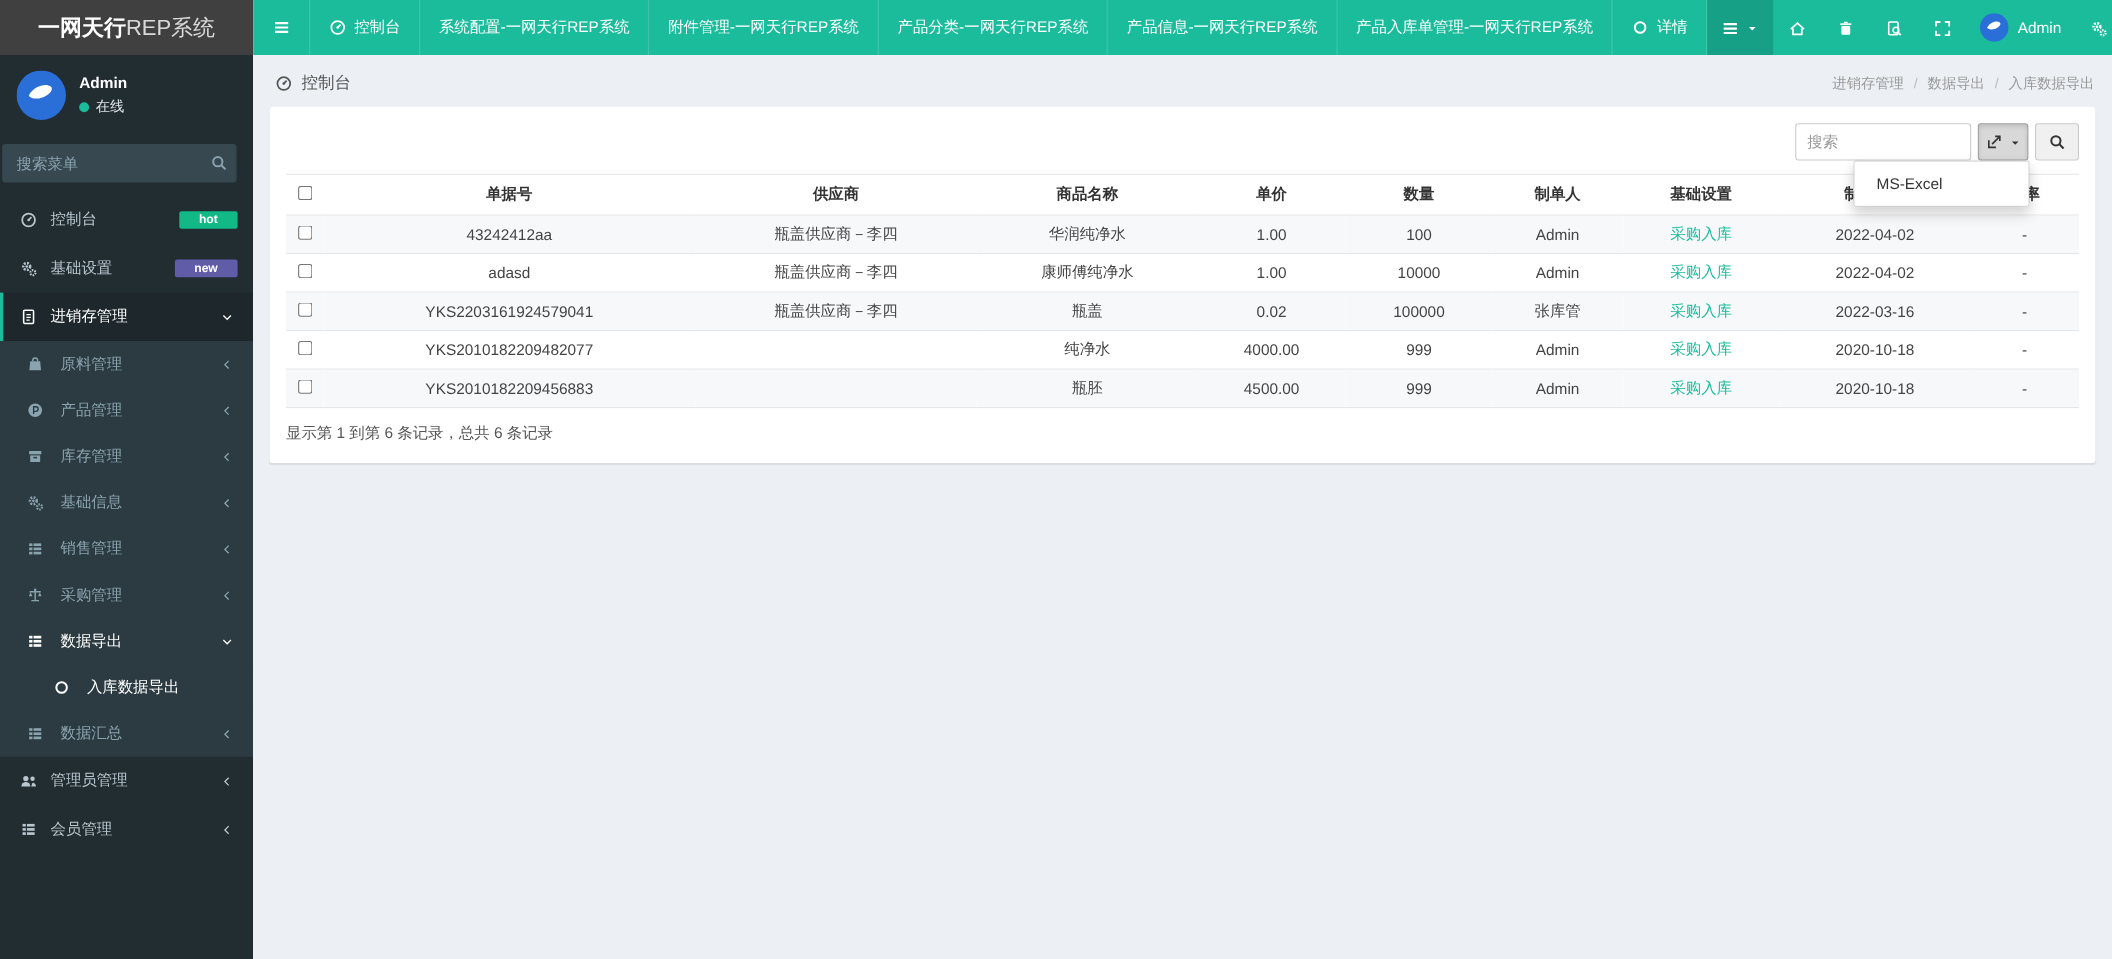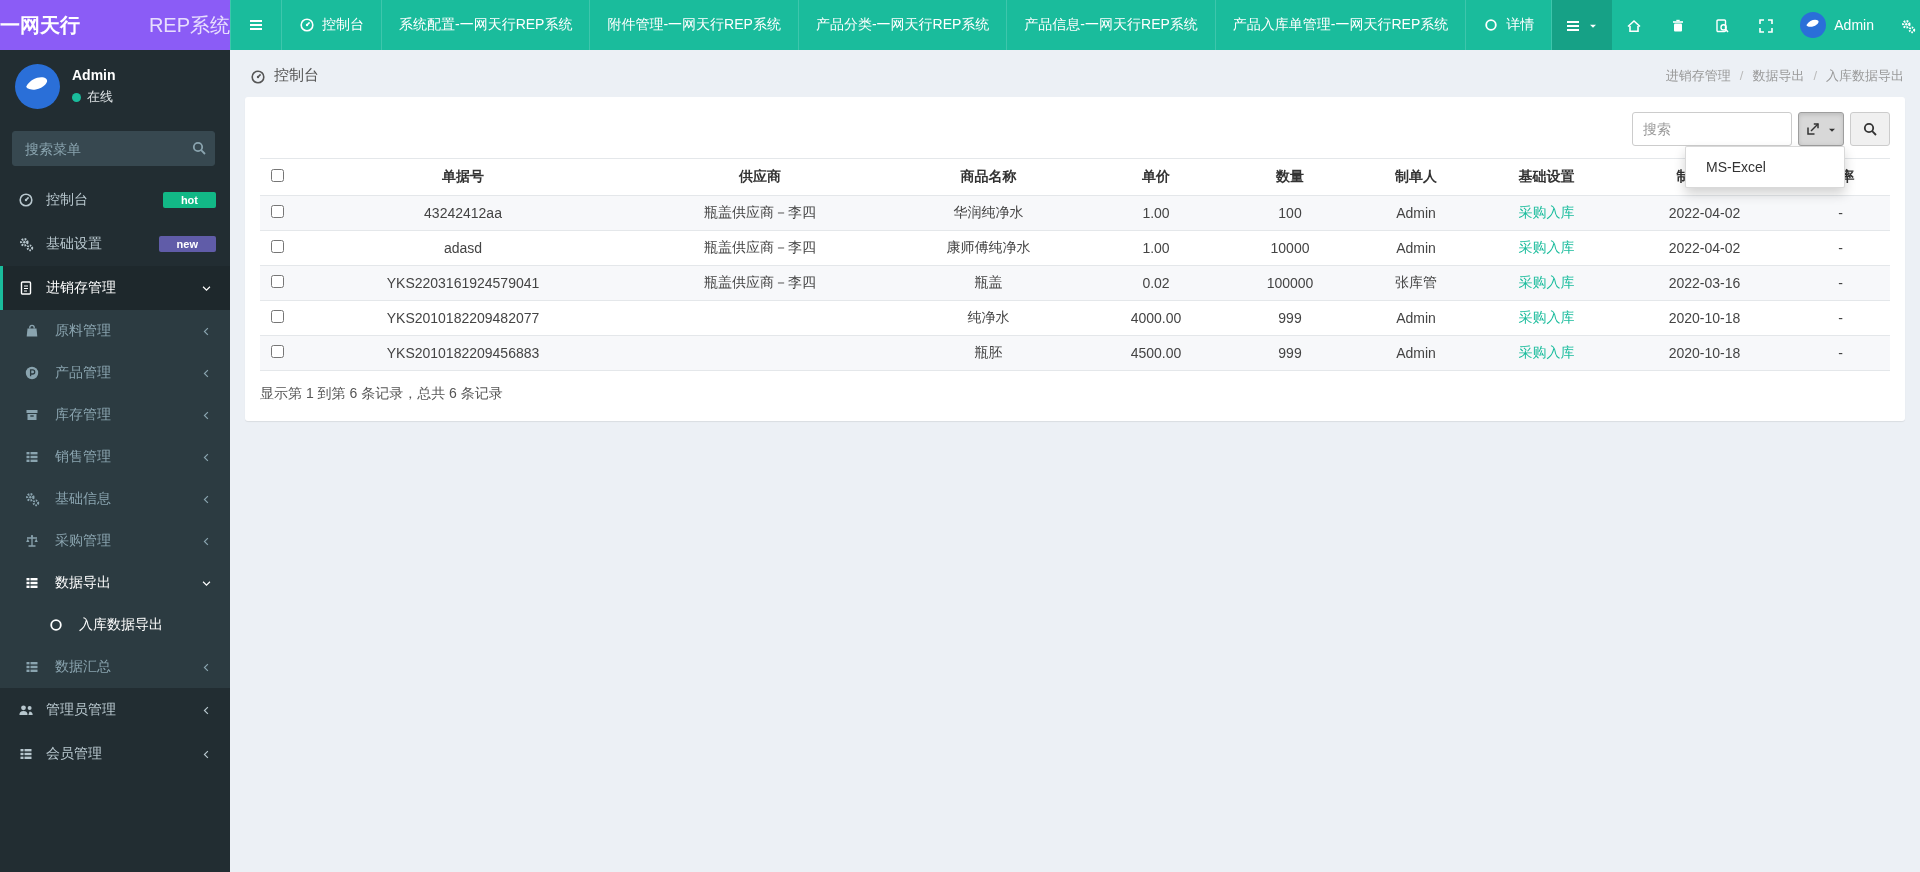--- a/index.html
+++ b/index.html
@@ -1,41 +1,41 @@
 <!DOCTYPE html>
 <html><head>
 <meta charset="utf-8">
 <style>
   * { box-sizing: border-box; margin: 0; padding: 0; }
   html,body { width:1920px; height:872px; overflow:hidden; }
   body { font-family:"Liberation Sans","DejaVu Sans",sans-serif; background:#ecf0f5; font-size:14px; color:#333; }
 
   
   .navbar { height:50px; background:#1abc9c; display:flex; align-items:stretch; position:relative; z-index:50; }
-  .brand { width:230px; min-width:230px; display:flex; align-items:center; justify-content:space-between; color:#fff; font-size:20px; background:#8b5cf6; }
+  .brand { width:230px; min-width:230px; display:flex; align-items:center; justify-content:center; color:#fff; font-size:20px; background:#404040; }
   .brand b { font-weight:700; }
   .brand span.light { font-weight:300; opacity:.8; }
   .nav-tabs { display:flex; align-items:stretch; }
   .nav-tab { display:flex; align-items:center; gap:7px; padding:0 17px; color:#fff; font-size:14px; border-right:1px solid rgba(255,255,255,.16); cursor:pointer; white-space:nowrap; }
   .nav-tab:first-child { border-left:1px solid rgba(255,255,255,.16); }
   .nav-tab .icon svg { display:block; }
   .nav-right { margin-left:auto; display:flex; align-items:stretch; }
   .nav-btn { display:flex; align-items:center; gap:6px; padding:0 14px; color:#fff; cursor:pointer; }
   .nav-btn.dark { background:rgba(0,0,0,.14); padding:0 13px; }
   .nav-user { display:flex; align-items:center; gap:8px; padding:0 12px; color:#fff; cursor:pointer; }
   .nav-user .avatar { width:26px; height:26px; border-radius:50%; }
 
   
   .sidebar { position:absolute; left:0; top:50px; bottom:0; width:230px; background:#222d32; }
   .user-panel { display:flex; align-items:center; gap:12px; padding:14px 15px; }
   .user-panel .avatar { width:45px; height:45px; border-radius:50%; }
   .user-panel .uname { color:#fff; font-weight:bold; font-size:14px; margin-bottom:5px; }
   .user-panel .ustatus { color:#dfe4e6; font-size:13px; display:flex; align-items:center; gap:6px; }
   .user-panel .dot { width:9px; height:9px; border-radius:50%; background:#1abc9c; display:inline-block; }
-  .side-search { margin:8px 15px 12px 12px; position:relative; }
+  .side-search { margin:8px 15px 12px 2px; position:relative; }
   .side-search input { width:100%; height:35px; background:#374850; border:1px solid #374850; border-radius:3px; color:#ccc; padding:0 34px 0 12px; font-size:14px; outline:none; }
   .side-search input::placeholder { color:#8aa4af; }
   .side-search .sbtn { position:absolute; right:8px; top:8px; color:#8aa4af; cursor:pointer; }
 
   .menu { list-style:none; }
   .menu-item { display:flex; align-items:center; gap:10px; height:44px; padding:0 14px 0 16px; color:#b8c7ce; font-size:14px; cursor:pointer; position:relative; }
   .menu-item .icon { width:20px; display:flex; justify-content:center; }
   .menu-item .arrow { margin-left:auto; display:flex; }
   .menu-item .badge { margin-left:auto; font-size:11px; font-weight:bold; color:#fff; padding:2px 18px; border-radius:2px; line-height:1.1; }
   .menu-item.active-parent { background:#1e282c; color:#fff; border-left:3px solid #1abc9c; padding-left:13px; }
@@ -283,46 +283,46 @@
                 <svg width="11" height="11" viewBox="0 0 16 16" fill="none" xmlns="http://www.w3.org/2000/svg">
                   <path d="M10 3L5 8l5 5" stroke="currentColor" stroke-width="1.7"></path>
                 </svg>
               </span>
             </div>
           </li>
           <li>
             <div class="menu-item">
               <span class="icon">
                 <svg width="16" height="16" viewBox="0 0 16 16" fill="none" xmlns="http://www.w3.org/2000/svg">
+                  <circle cx="6.3" cy="6.3" r="3.1" stroke="currentColor" stroke-width="2.3" stroke-dasharray="1.7 1.2"></circle>
+                  <circle cx="6.3" cy="6.3" r="1.2" fill="currentColor"></circle>
+                  <circle cx="11.9" cy="11.9" r="2.3" stroke="currentColor" stroke-width="2" stroke-dasharray="1.4 1"></circle>
+                </svg>
+              </span>
+              <span>基础信息</span>
+              <span class="icon arrow">
+                <svg width="11" height="11" viewBox="0 0 16 16" fill="none" xmlns="http://www.w3.org/2000/svg">
+                  <path d="M10 3L5 8l5 5" stroke="currentColor" stroke-width="1.7"></path>
+                </svg>
+              </span>
+            </div>
+          </li>
+          <li>
+            <div class="menu-item">
+              <span class="icon">
+                <svg width="16" height="16" viewBox="0 0 16 16" fill="none" xmlns="http://www.w3.org/2000/svg">
                   <rect x="2.5" y="3" width="3" height="2.4" fill="currentColor"></rect>
                   <rect x="6.5" y="3" width="7" height="2.4" fill="currentColor"></rect>
                   <rect x="2.5" y="6.8" width="3" height="2.4" fill="currentColor"></rect>
                   <rect x="6.5" y="6.8" width="7" height="2.4" fill="currentColor"></rect>
                   <rect x="2.5" y="10.6" width="3" height="2.4" fill="currentColor"></rect>
                   <rect x="6.5" y="10.6" width="7" height="2.4" fill="currentColor"></rect>
                 </svg>
               </span>
               <span>销售管理</span>
-              <span class="icon arrow">
-                <svg width="11" height="11" viewBox="0 0 16 16" fill="none" xmlns="http://www.w3.org/2000/svg">
-                  <path d="M10 3L5 8l5 5" stroke="currentColor" stroke-width="1.7"></path>
-                </svg>
-              </span>
-            </div>
-          </li>
-          <li>
-            <div class="menu-item">
-              <span class="icon">
-                <svg width="16" height="16" viewBox="0 0 16 16" fill="none" xmlns="http://www.w3.org/2000/svg">
-                  <circle cx="6.3" cy="6.3" r="3.1" stroke="currentColor" stroke-width="2.3" stroke-dasharray="1.7 1.2"></circle>
-                  <circle cx="6.3" cy="6.3" r="1.2" fill="currentColor"></circle>
-                  <circle cx="11.9" cy="11.9" r="2.3" stroke="currentColor" stroke-width="2" stroke-dasharray="1.4 1"></circle>
-                </svg>
-              </span>
-              <span>基础信息</span>
               <span class="icon arrow">
                 <svg width="11" height="11" viewBox="0 0 16 16" fill="none" xmlns="http://www.w3.org/2000/svg">
                   <path d="M10 3L5 8l5 5" stroke="currentColor" stroke-width="1.7"></path>
                 </svg>
               </span>
             </div>
           </li>
           <li>
             <div class="menu-item">
               <span class="icon">

